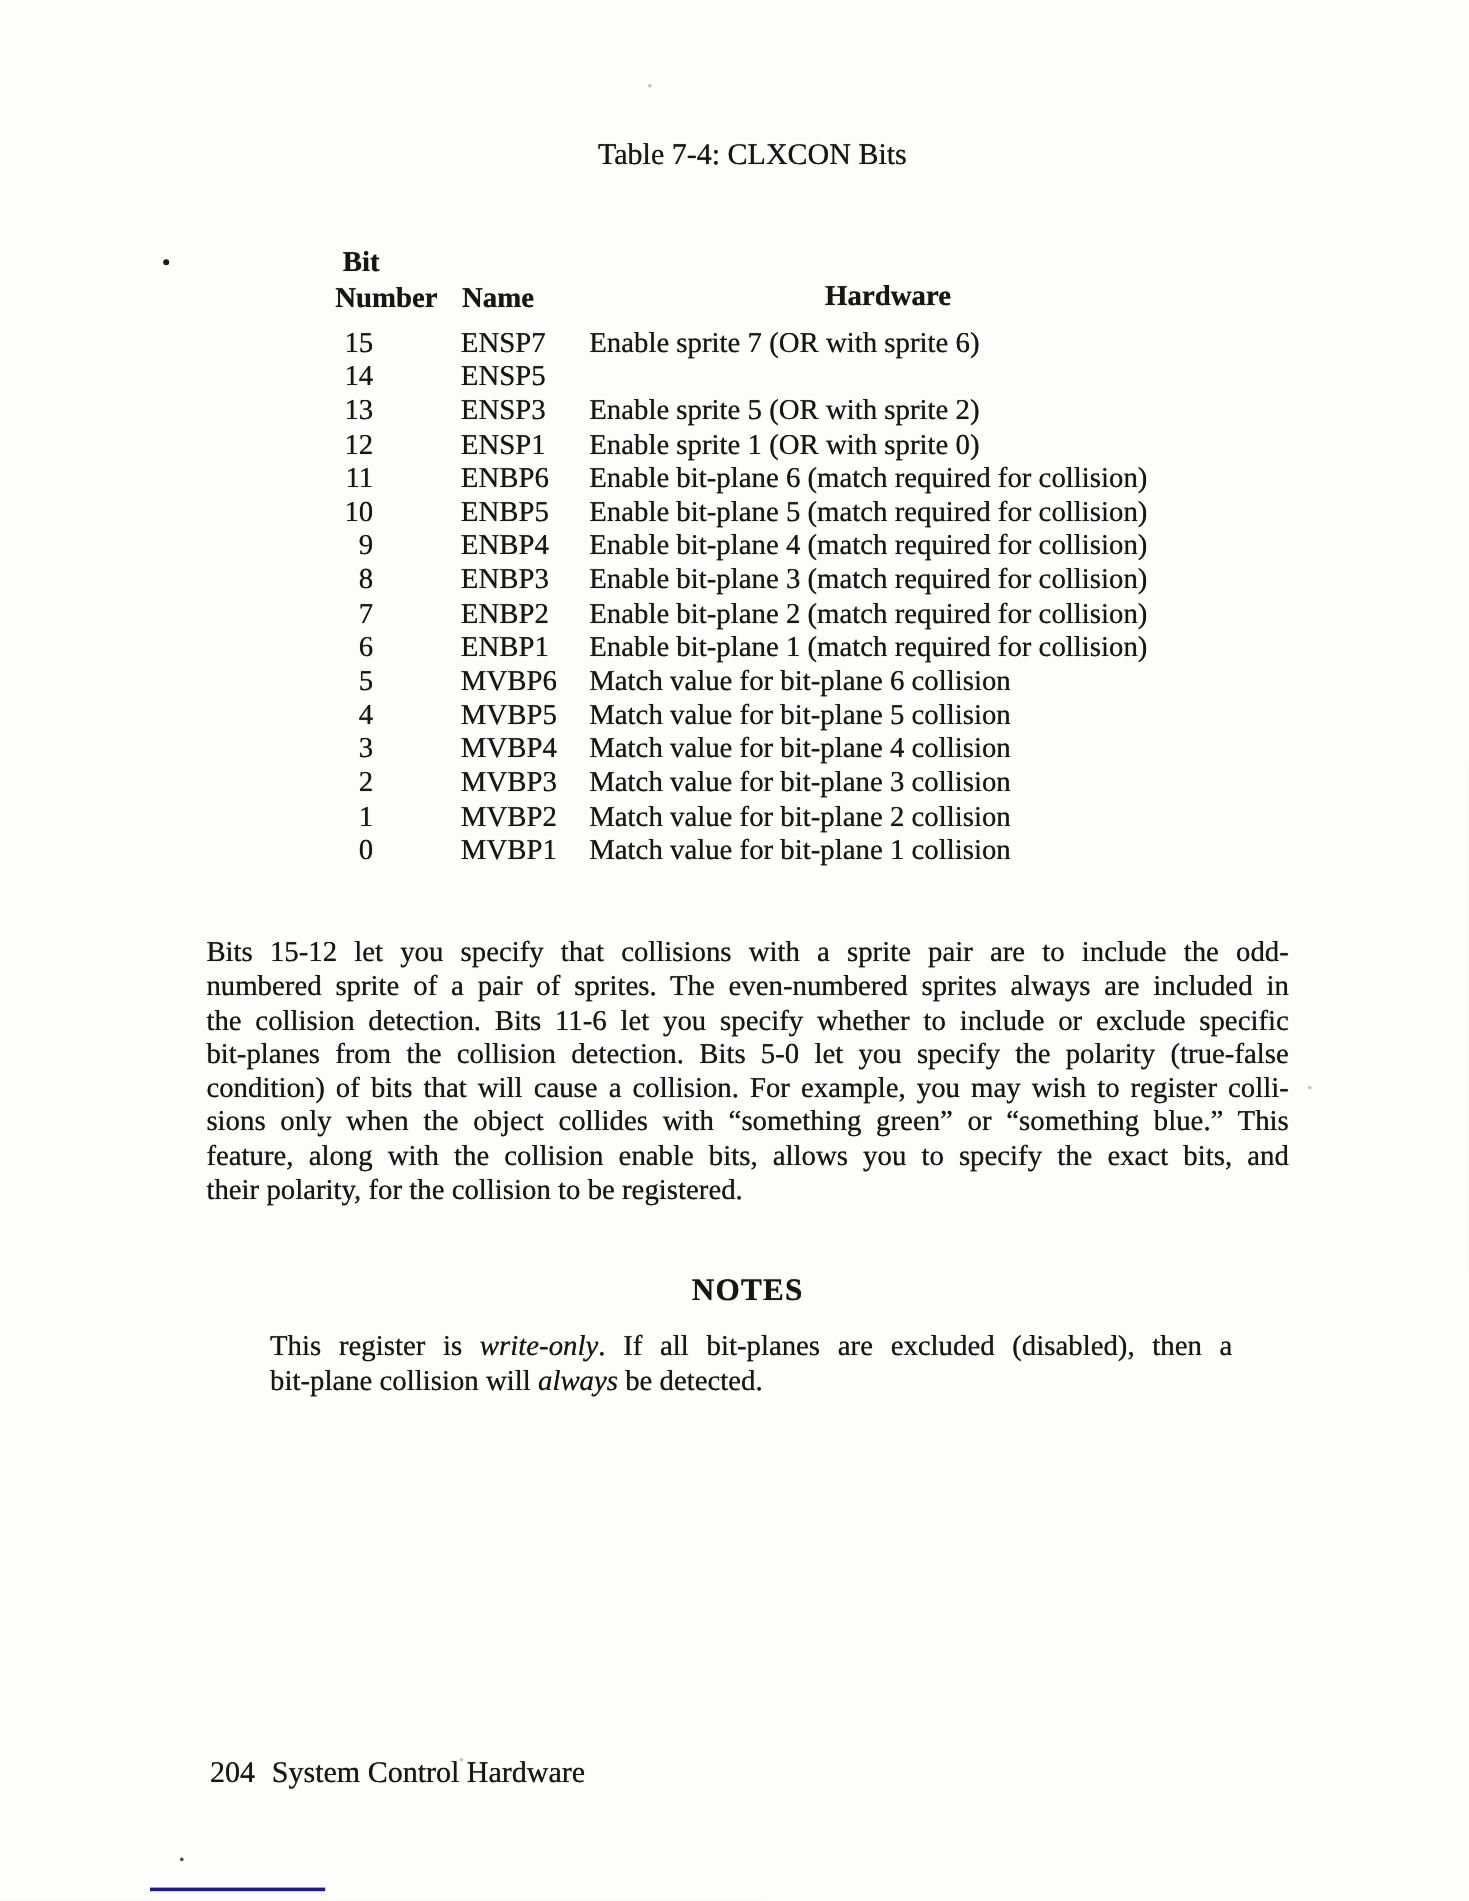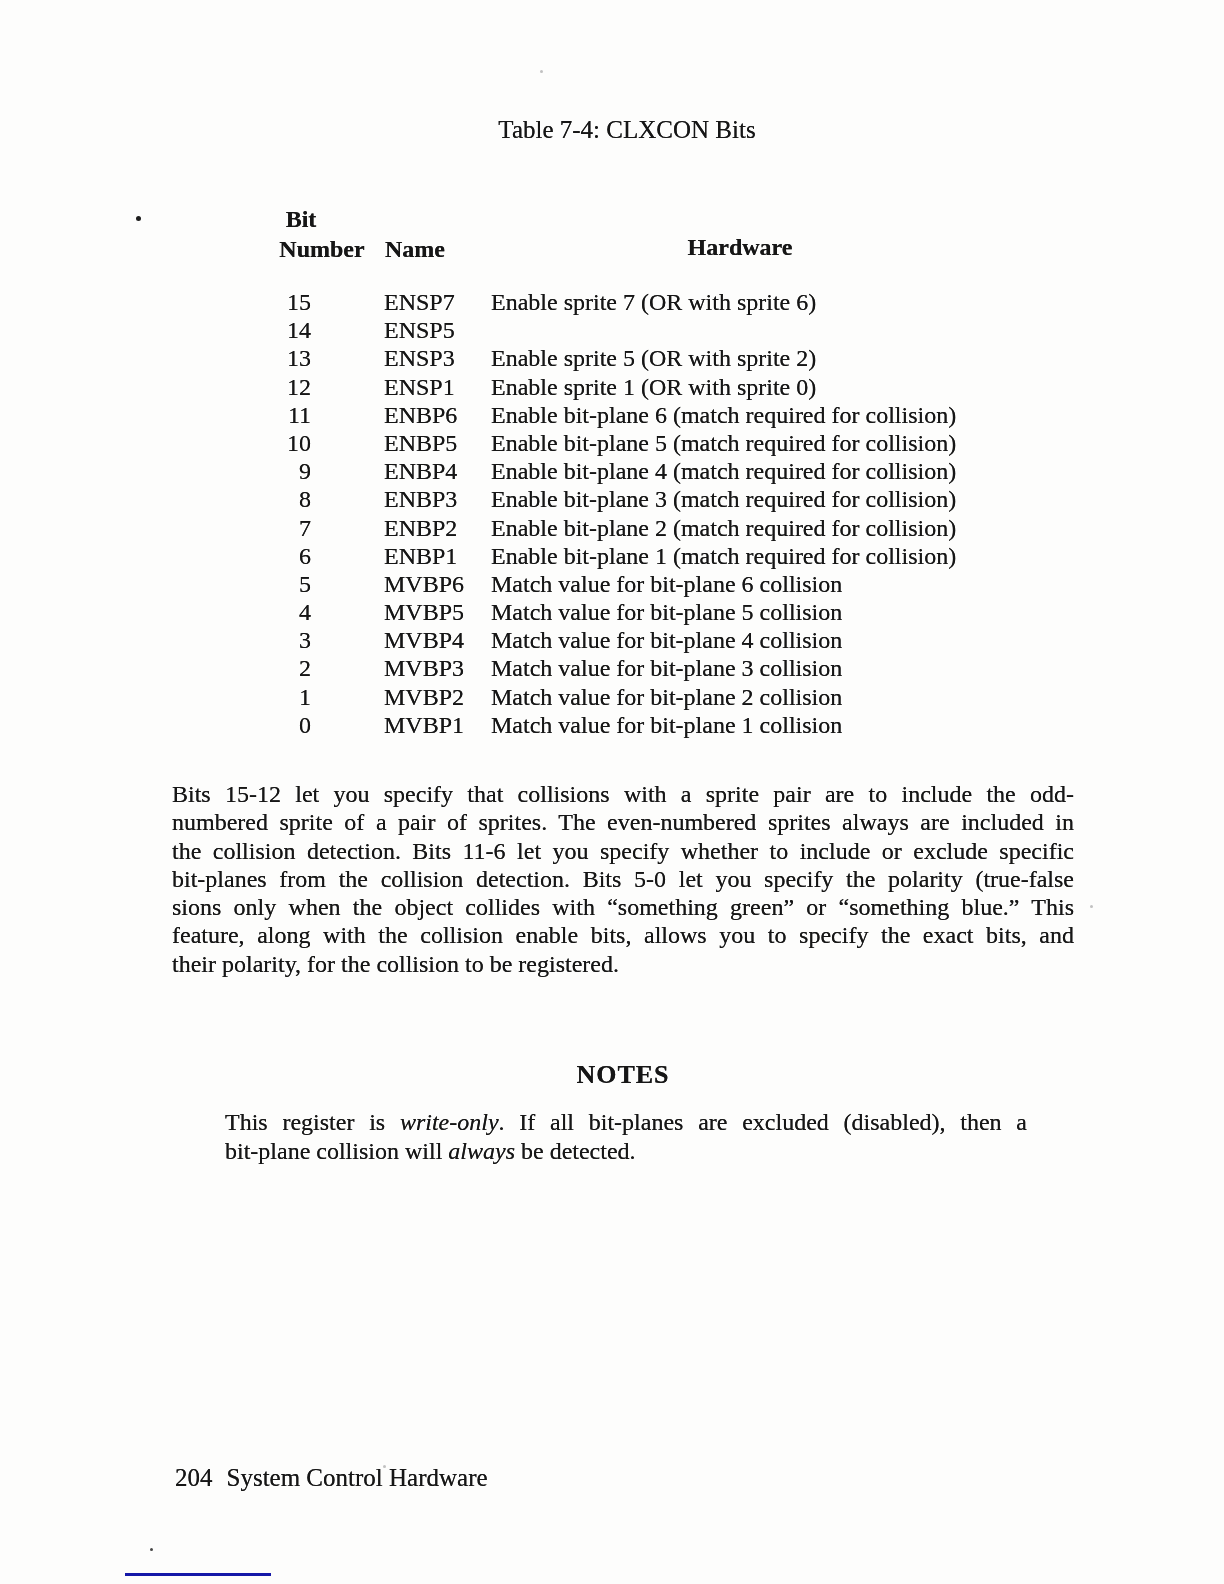--- a/index.html
+++ b/index.html
@@ -24,21 +24,21 @@
   }
   .bullet-dot{
     top:216px; left:136px; width:5px; height:5px;
     background:#1c1c1c; border-radius:50%;
   }
   .hdr{font-weight:bold; font-size:24px; white-space:nowrap;}
   .hdr-bit1{top:206px; left:301px; transform:translateX(-50%);}
   .hdr-bit2{top:236px; left:301px; transform:translateX(-50%);margin-left:21px;}
   .hdr-name{top:236px; left:385px;}
   .hdr-function{top:234px; left:740px; transform:translateX(-50%);}
-  .table-rows{top:288px; left:0; width:1224px; font-size:24px;}
+  .table-rows{top:272px; left:0; width:1224px; font-size:24px;}
   .trow{position:relative; height:28.2px; line-height:28.2px; white-space:nowrap;}
   .trow .bit{position:absolute; left:240px; width:71px; text-align:right;}
   .trow .nm{position:absolute; left:384px;}
   .trow .fn{position:absolute; left:491px;}
   .para{
     top:780px; left:172px; width:902px;
     font-size:24px; line-height:28.3px;
   }
   .jline{text-align:justify; text-align-last:justify;}
   .jline.last{text-align-last:left;}
@@ -156,20 +156,21 @@
         <span class="nm">MVBP1</span>
         <span class="fn">Match value for bit-plane 1 collision</span>
       </div>
     </div>
 
   <div class="abs para" id="paragraph">
       <div class="jline">Bits 15-12 let you specify that collisions with a sprite pair are to include the odd-</div>
       <div class="jline">numbered sprite of a pair of sprites.  The even-numbered sprites always are included in</div>
       <div class="jline">the collision detection.  Bits 11-6 let you specify whether to include or exclude specific</div>
       <div class="jline">bit-planes from the collision detection.  Bits 5-0 let you specify the polarity (true-false</div>
+      <div class="jline">condition) of bits that will cause a collision.  For example, you may wish to register colli-</div>
       <div class="jline">sions only when the object collides with “something green” or “something blue.”  This</div>
       <div class="jline">feature, along with the collision enable bits, allows you to  specify the exact bits, and</div>
       <div class="jline last">their polarity, for the collision to be registered.</div>
     </div>
 
   <div class="abs notes-heading">NOTES</div>
 
   <div class="abs note-lines" id="note-lines">
       <div class="jline"><span>This register is </span><i>write-only</i><span>.  If all bit-planes are excluded (disabled), then a</span></div>
       <div class="jline last"><span>bit-plane collision will </span><i>always</i><span> be detected.</span></div>

